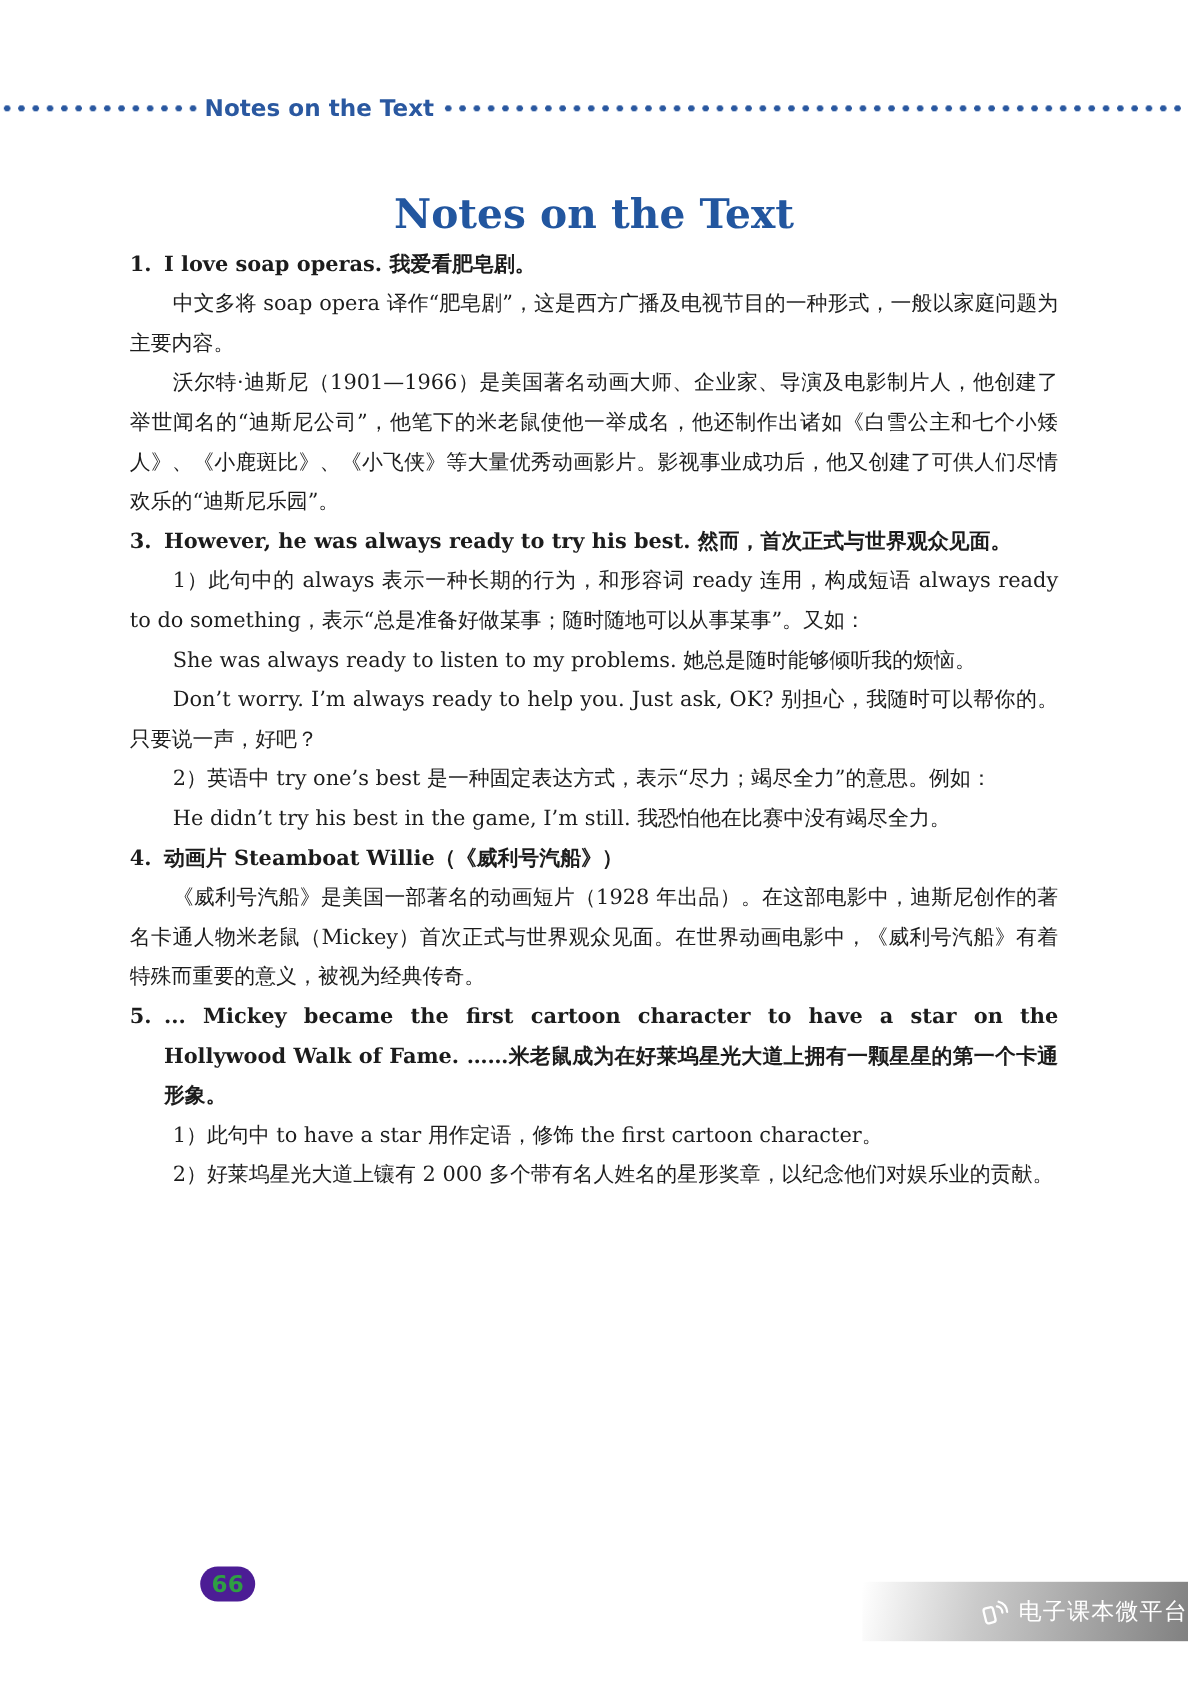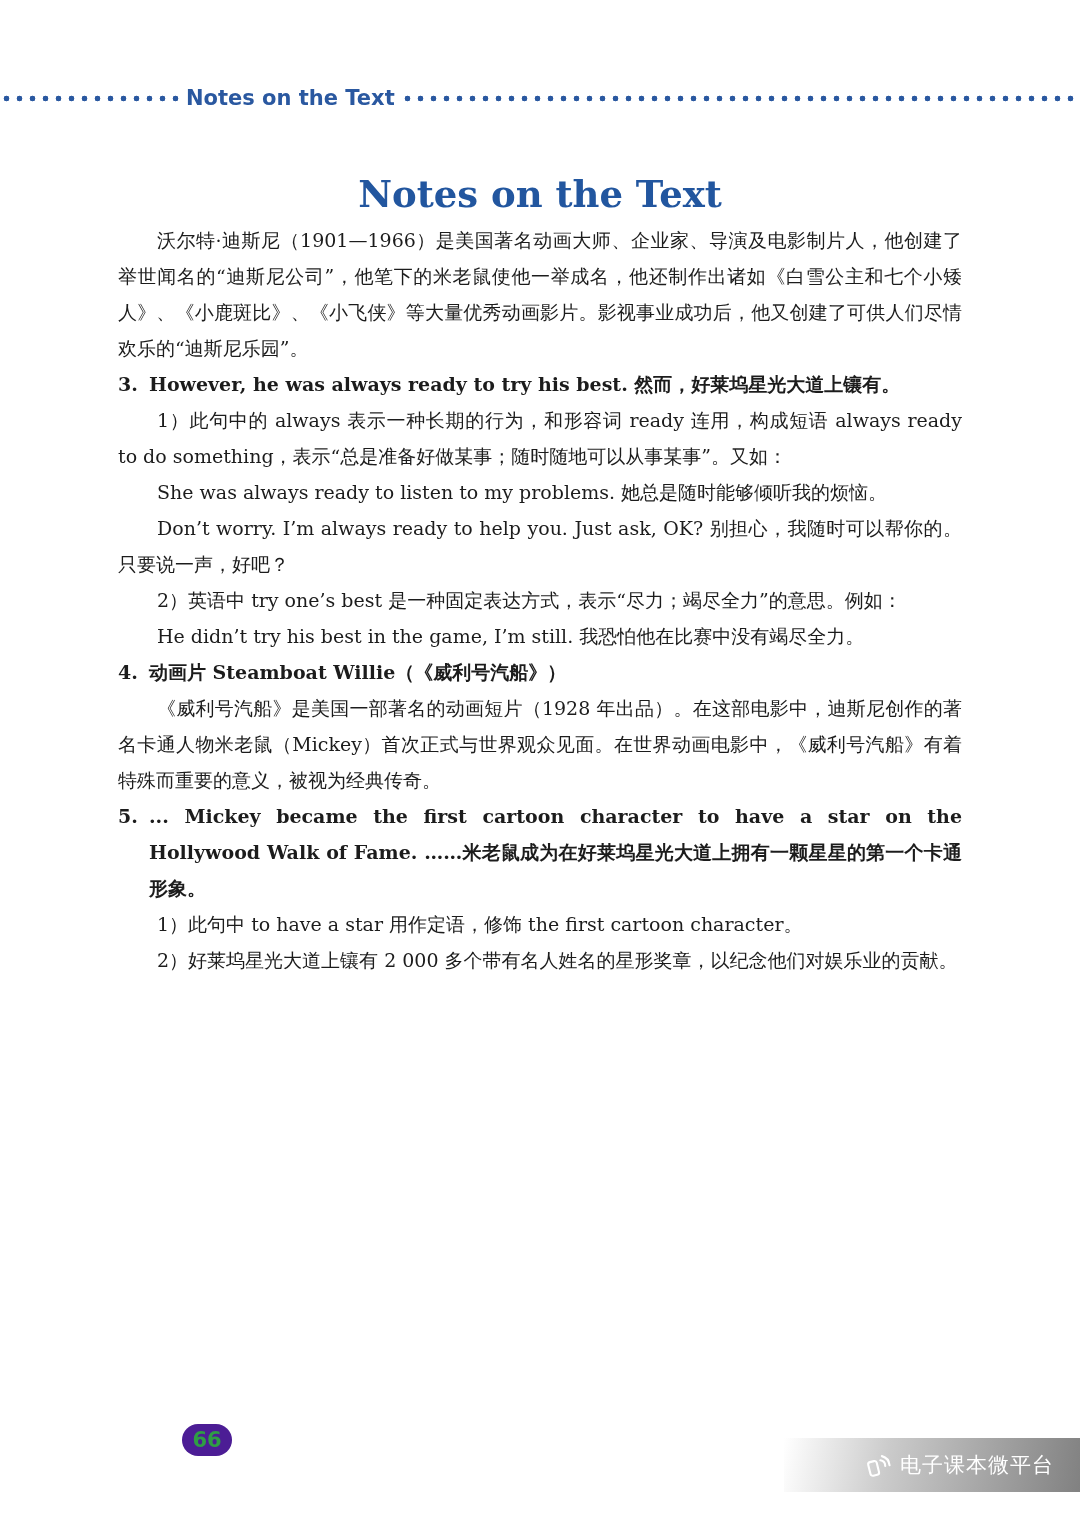--- a/index.html
+++ b/index.html
@@ -79,21 +79,21 @@
     font-weight:bold;font-size:21px;
     display:flex;align-items:center;justify-content:center;
   }
 
   
   .watermark{
     position:absolute;right:0;top:1438px;
     width:296px;height:54px;
     background:linear-gradient(100deg,rgba(200,200,200,0) 0%,rgba(160,160,160,0.55) 35%,rgba(122,122,122,0.95) 100%);
     display:flex;align-items:center;justify-content:flex-end;
-    padding-right:26px;box-sizing:border-box;
+    box-sizing:border-box;
   }
   .wm-icon{display:flex;align-items:center;margin-right:8px;}
   .wm-text{
     color:#ffffff;
     font-family:"DejaVu Sans","Liberation Sans",sans-serif;
     font-size:21px;letter-spacing:1px;
   }
 </style>
 </head>
 <body>
@@ -104,29 +104,35 @@
     <div class="dots dots-left"></div>
     <div class="runhead-label">Notes on the Text</div>
     <div class="dots dots-right"></div>
   </div>
 
   <h1 class="main-title">Notes on the Text</h1>
 
   <div class="content">
 
     <div class="notes">
+  <div class="note">
+    <div class="note-head"><span class="note-num">1.</span><span>I love soap operas. 我爱看肥皂剧。</span></div>
+    <div class="note-paras">
+            <p>中文多将 soap opera 译作“肥皂剧”，这是西方广播及电视节目的一种形式，一般以家庭问题为主要内容。</p>
+          </div>
+  </div>
 
   <div class="note">
     <div class="note-paras">
             <p>沃尔特·迪斯尼（1901—1966）是美国著名动画大师、企业家、导演及电影制片人，他创建了举世闻名的“迪斯尼公司”，他笔下的米老鼠使他一举成名，他还制作出诸如《白雪公主和七个小矮人》、《小鹿斑比》、《小飞侠》等大量优秀动画影片。影视事业成功后，他又创建了可供人们尽情欢乐的“迪斯尼乐园”。</p>
           </div>
   </div>
 
   <div class="note">
-    <div class="note-head"><span class="note-num">3.</span><span>However, he was always ready to try his best. 然而，好莱坞星光大道上镶有。</span></div>
+    <div class="note-head"><span class="note-num">3.</span><span>However, he was always ready to try his best. 然而，首次正式与世界观众见面。</span></div>
     <div class="note-paras">
             <p>1）此句中的 always 表示一种长期的行为，和形容词 ready 连用，构成短语 always ready to do something，表示“总是准备好做某事；随时随地可以从事某事”。又如：</p>
             <p>She was always ready to listen to my problems. 她总是随时能够倾听我的烦恼。</p>
             <p>Don’t worry. I’m always ready to help you. Just ask, OK? 别担心，我随时可以帮你的。只要说一声，好吧？</p>
             <p>2）英语中 try one’s best 是一种固定表达方式，表示“尽力；竭尽全力”的意思。例如：</p>
             <p>He didn’t try his best in the game, I’m still. 我恐怕他在比赛中没有竭尽全力。</p>
           </div>
   </div>
 
   <div class="note">

